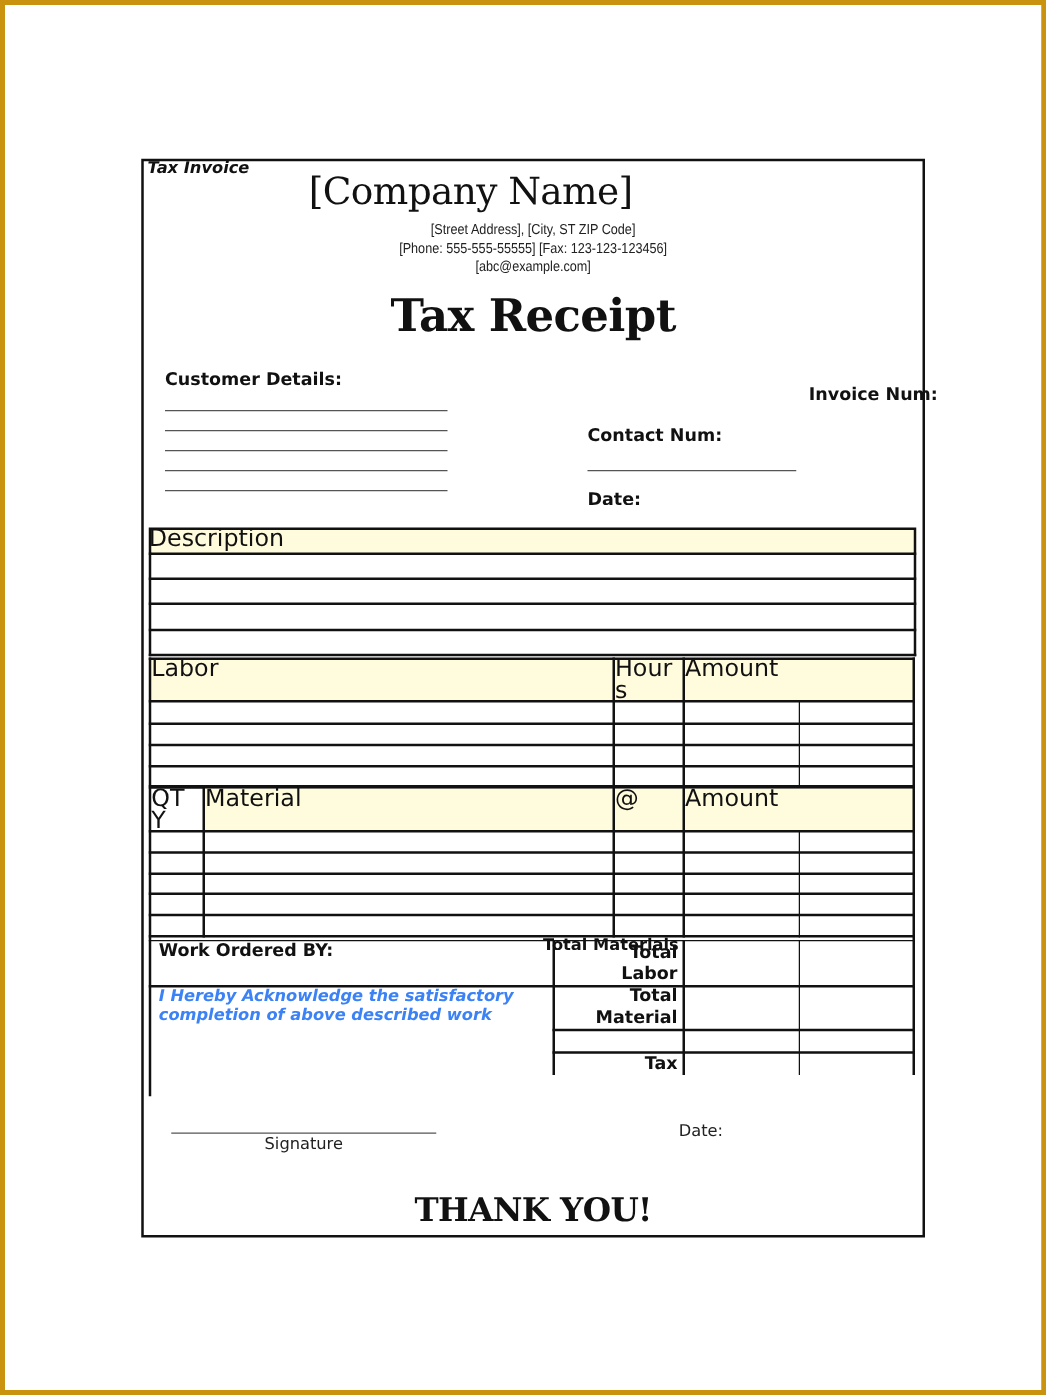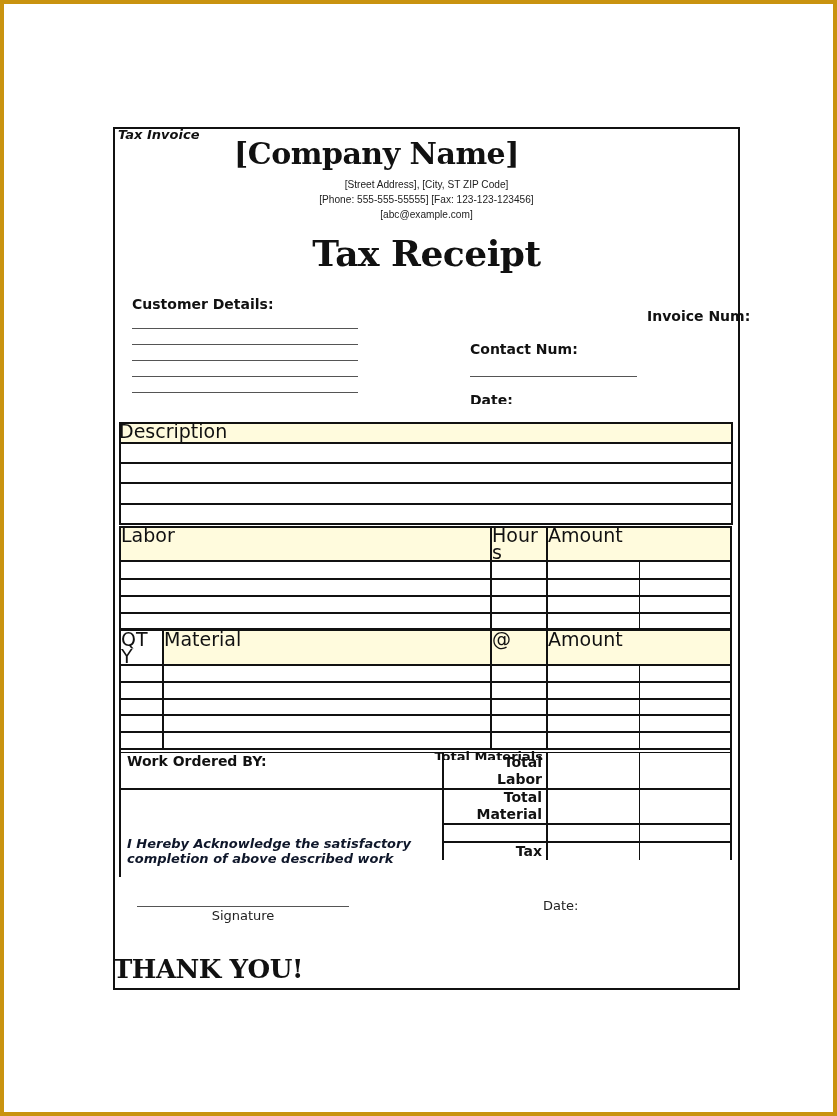--- a/index.html
+++ b/index.html
@@ -1,33 +1,33 @@
 <!DOCTYPE html>
 <html><head>
 <meta charset="utf-8">
 <style>
   html, body { margin:0; padding:0; }
   body { width:837px; height:1116px; position:relative; background:#fff; overflow:hidden; font-family:"DejaVu Sans", sans-serif; }
   .frame { position:absolute; left:0; top:0; width:837px; height:1116px; box-sizing:border-box; border:4px solid #C9930F; }
   .doc { position:absolute; left:113px; top:127px; width:627px; height:863px; box-sizing:border-box; border:2px solid #111; }
   .abs { position:absolute; }
   .tax-invoice { left:118px; top:127px; font-size:13px; font-weight:bold; font-style:italic; color:#111; }
-  .company { left:113px; width:527px; top:136px; text-align:center; font-family:"DejaVu Serif", serif; font-weight:bold; font-size:30px; color:#111; letter-spacing:-0.5px; }
+  .company { left:113px; width:527px; top:136px; text-align:center; font-family:"DejaVu Serif", serif; font-weight:normal; font-size:30px; color:#111; letter-spacing:-0.5px; }
   .addr { left:113px; width:627px; text-align:center; font-family:"Liberation Sans Narrow","Liberation Sans", sans-serif; font-size:11.5px; color:#222; transform:scaleX(0.88); }
   .title { left:113px; width:627px; top:232px; text-align:center; font-family:"DejaVu Serif", serif; font-weight:bold; font-size:36px; color:#111; letter-spacing:-0.5px; }
   .label-b { font-size:14px; font-weight:bold; color:#111; }
   .uline { height:1px; background:#555; }
   .tbl-border { border:2px solid #111; box-sizing:border-box; }
   .hdr { background:#FFFBDD; }
   .hline { position:absolute; height:2px; background:#111; }
   .vline { position:absolute; width:2px; background:#111; }
   .hdr-text { position:absolute; font-size:19px; font-weight:normal; color:#111; line-height:17px; }
   .sm { font-size:13px; color:#222; }
-  .thanks { left:113px; width:627px; top:954px; font-family:"DejaVu Serif", serif; font-weight:bold; font-size:26px; color:#111; letter-spacing:-0.5px; }
-  .ital { font-style:italic; font-weight:bold; font-size:13px; color:#0f172a; line-height:15px;margin-top:46px; }
+  .thanks { left:113px; width:627px; top:954px; text-align:center; font-family:"DejaVu Serif", serif; font-weight:bold; font-size:26px; color:#111; letter-spacing:-0.5px; }
+  .ital { font-style:italic; font-weight:bold; font-size:13px; color:#3b82f6; line-height:15px; }
   .right-label { position:absolute; font-size:14px; font-weight:bold; text-align:right; line-height:17px; color:#111; }
 </style>
 </head>
 <body>
 
 <div class="frame"></div>
 <div class="doc"></div>
 
 <div class="abs tax-invoice">Tax Invoice</div>
 <div class="abs company">[Company Name]</div>

